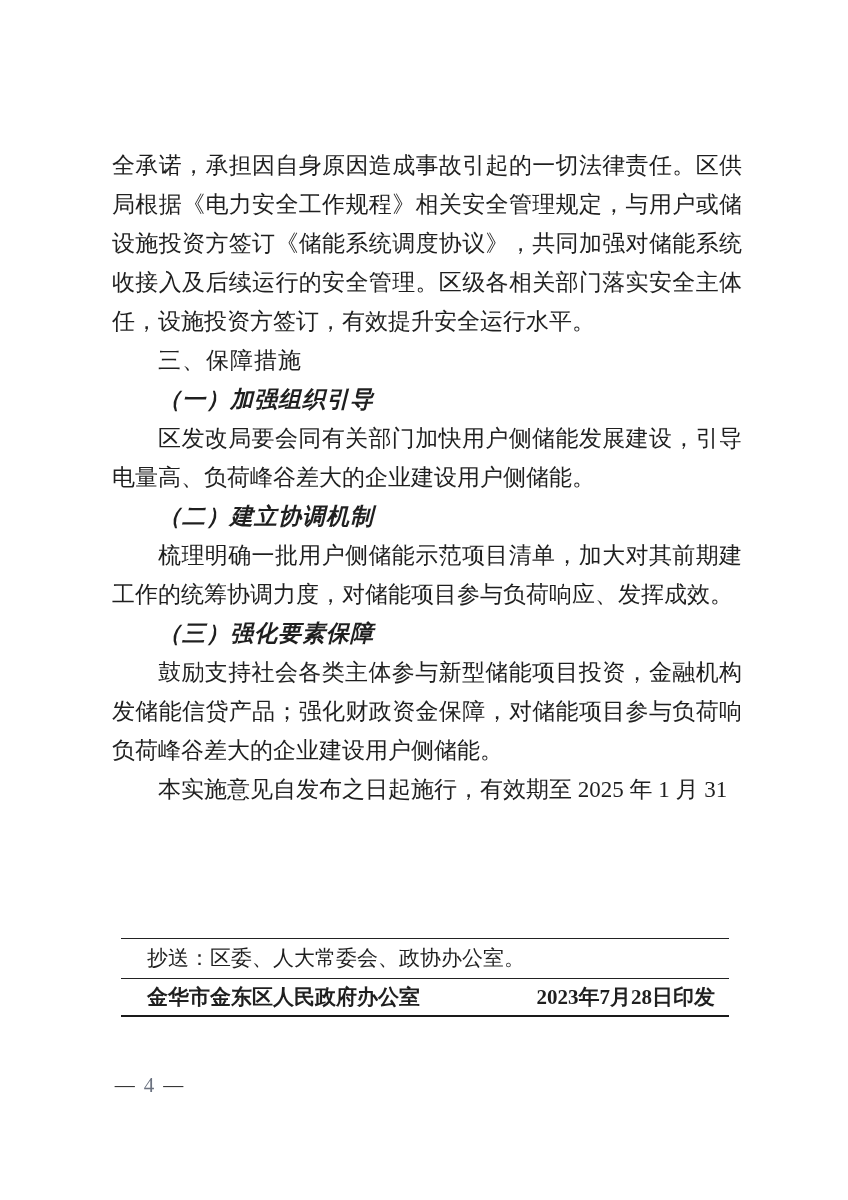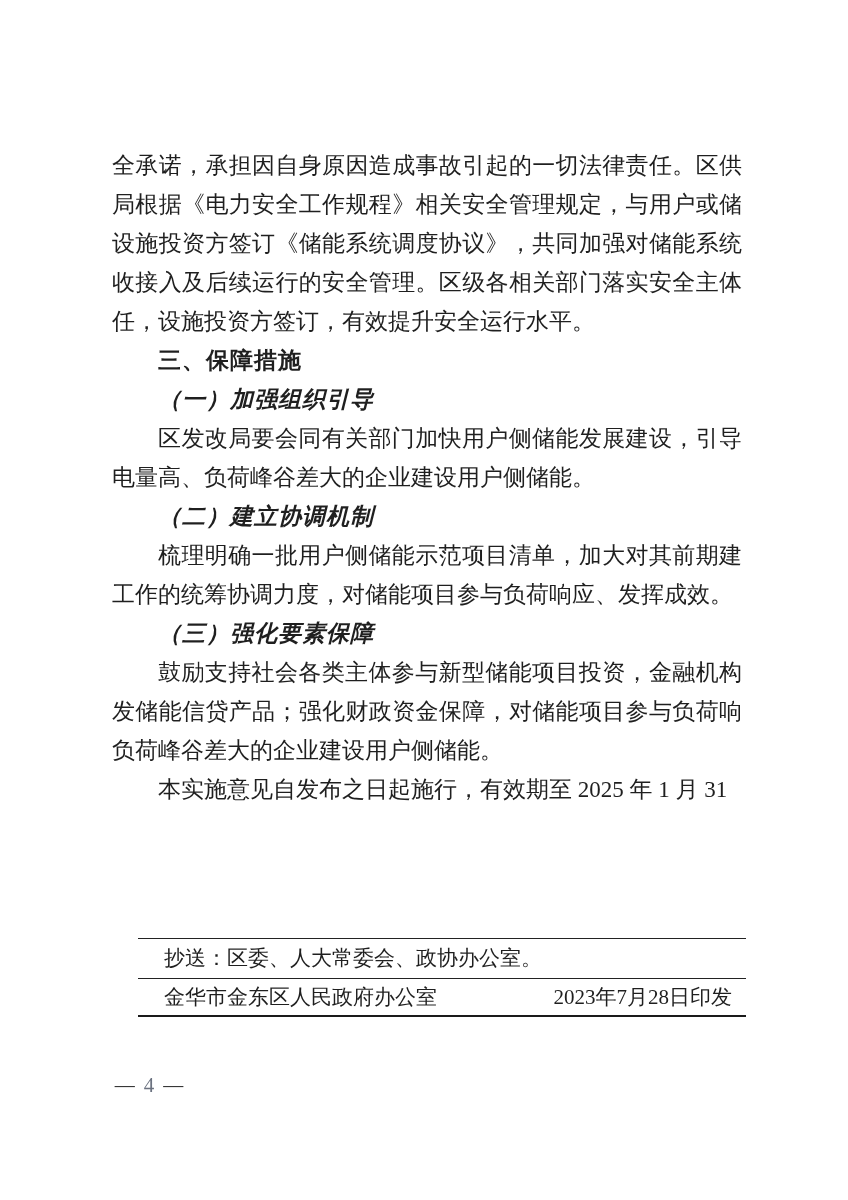--- a/index.html
+++ b/index.html
@@ -28,32 +28,32 @@
     font-size: 23px;
     overflow: hidden;
     white-space: pre-wrap;
   }
   .indent { padding-left: 46px; }
   .jfull {
     text-align: justify;
     text-align-last: justify;
   }
   .h1 {
-    font-weight: bold;
+    font-weight: normal;
     font-family: "Liberation Sans", "DejaVu Sans", sans-serif;
     letter-spacing: 1px;
   }
   .h2 {
     font-weight: 600;
     letter-spacing: 1px;
     font-style: italic;
   }
   .footer {
     position: absolute;
-    left: 138px;
+    left: 121px;
     top: 938px;
     width: 608px;
     font-size: 21px;
     box-sizing: border-box;
   }
   .frow1 {
     border-top: 1.5px solid #222222;
     border-bottom: 1.5px solid #222222;
     height: 39px;
     line-height: 39px;
@@ -62,20 +62,21 @@
     overflow: hidden;
   }
   .frow2 {
     height: 36px;
     line-height: 36px;
     border-bottom: 2.5px solid #1a1a1a;
     display: flex;
     justify-content: space-between;
     padding: 0 14px 0 26px;
     overflow: hidden;
+    font-weight: bold;
   }
   .pagenum {
     position: absolute;
     left: 106px;
     top: 1070px;
     width: 86px;
     height: 30px;
     line-height: 30px;
     text-align: center;
     font-size: 20px;

